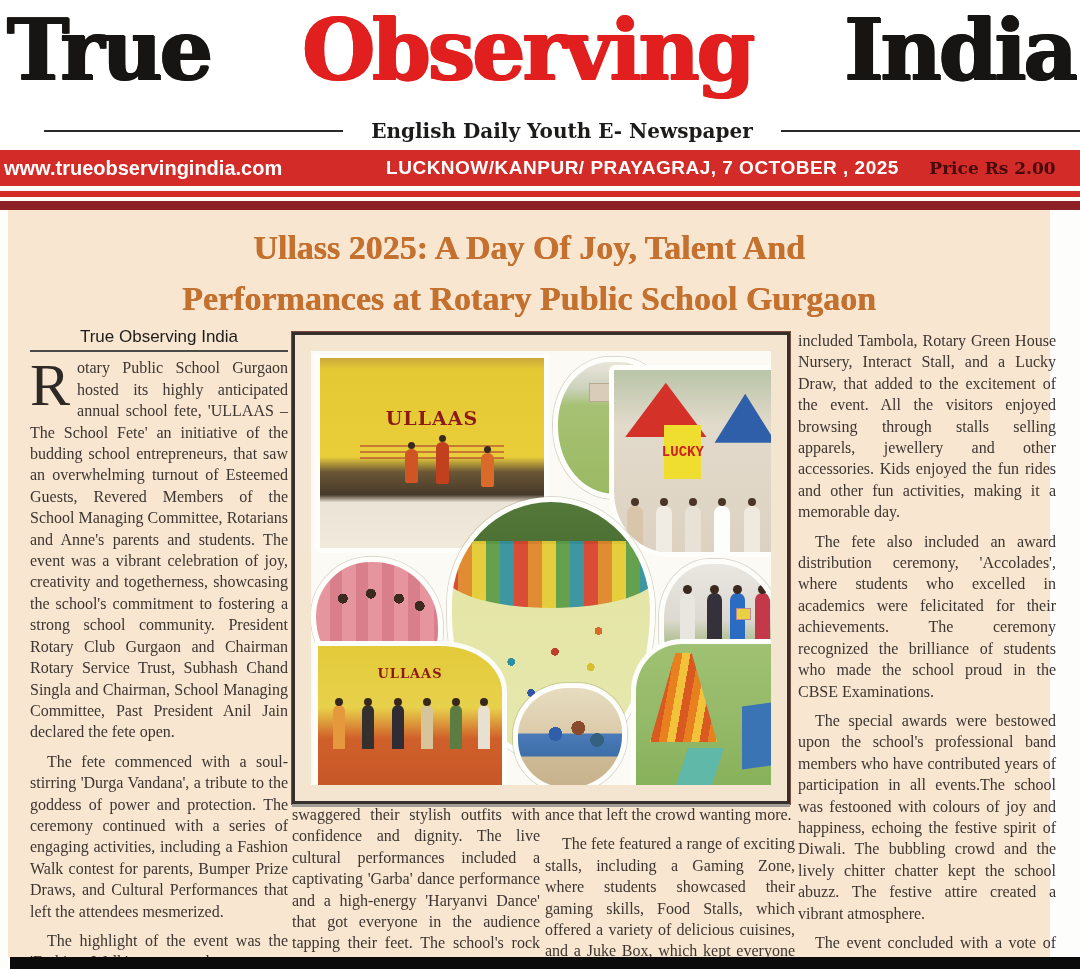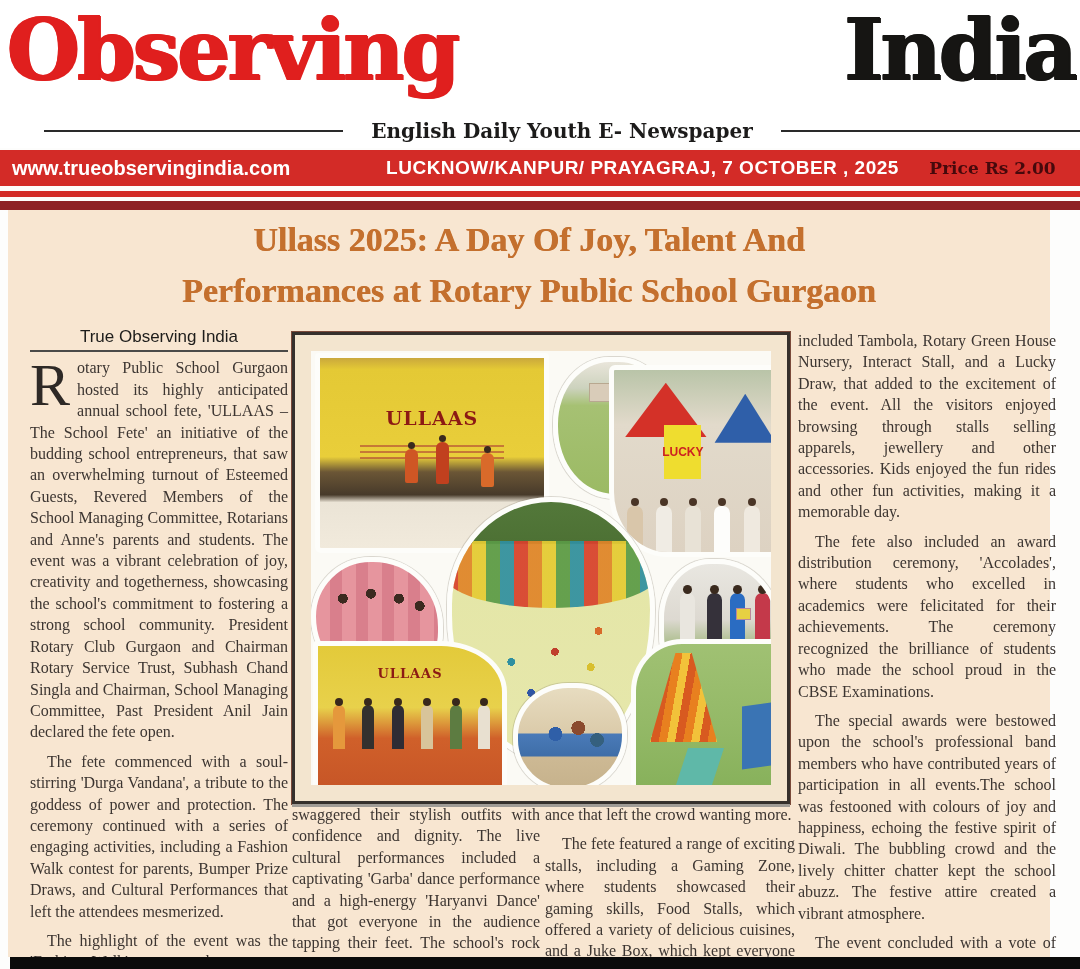--- a/index.html
+++ b/index.html
@@ -16,29 +16,29 @@
   .mw-black { color:#161513; }
   .mw-red { color:#e01f1e; }
   .subtitle-row { position:absolute; left:0; right:0; top:116px; height:30px;
     display:flex; align-items:center; gap:28px;margin-left:44px; }
   .sub-rule { flex:1; height:0; border-top:2px solid #2a2a2a; }
   .subtitle { font-family:"DejaVu Serif", serif; font-weight:bold; font-size:20px; color:#1c1b1a; white-space:nowrap; }
 
   
   .info-bar { position:absolute; left:0; top:150px; width:1080px; height:36px; background:#d32b27;
     display:flex; align-items:center; font-family:"Liberation Sans", sans-serif; font-weight:bold; }
-  .info-url { color:#fff; font-size:20px; padding-left:12px; width:380px; }
+  .info-url { color:#fff; font-size:20px; padding-left:4px; width:380px; }
   .info-edition { color:#fff; font-size:19px; flex:1; text-align:center; letter-spacing:0.5px; }
   .info-price { color:#46090c; font-size:17px; width:175px; text-align:center; font-family:"DejaVu Serif", serif; }
   .stripe-red { position:absolute; left:0; top:191px; width:1080px; height:6px; background:#d32b27; }
   .stripe-maroon { position:absolute; left:0; top:201px; width:1080px; height:9px; background:#8e2125; }
 
   
   .paper { position:absolute; left:8px; top:210px; width:1042px; height:747px; background:#f8e6d1; }
-  .headline { text-align:center; padding-top:4px; font-family:"Liberation Serif", serif;
+  .headline { text-align:center; padding-top:12px; font-family:"Liberation Serif", serif;
     font-weight:bold; color:#c4702e; font-size:34px; line-height:1.5;
     text-shadow:0.5px 0 #c4702e; }
 
   
   .col { position:absolute; font-size:16px; line-height:21.4px; color:#3c3531; text-align:justify; }
   .col p { text-align:justify; }
   .col p.ind { text-indent:17px;margin-top:8px; }
   .byline { font-family:"Liberation Sans", sans-serif; font-size:17px; color:#1e1d1b;
     text-align:center; border-bottom:2px solid #4b4a48; padding-bottom:3px; margin-bottom:5px;
     text-align:center; }
@@ -72,21 +72,21 @@
   .building { position:absolute; left:28%; top:16%; width:48%; height:14%; background:#d9ccb9; border:1px solid #b8a890; }
 
   .ph-tents-tr { left:298px; top:14px; width:172px; height:192px; border-radius:6px 6px 6px 34%;
     background:linear-gradient(180deg,#b9c4a8 0%,#e2dacb 30%,#ddd2c2 100%); }
   .red-tent { position:absolute; left:2%; top:7%; width:60%; height:30%; background:#d43128;
     clip-path:polygon(8% 100%,50% 0,92% 100%); }
   .blue-tent { position:absolute; right:-2%; top:13%; width:42%; height:27%; background:#2f5fa9;
     clip-path:polygon(5% 100%,50% 0,95% 100%); }
   .lucky-sign { position:absolute; left:31%; top:30%; width:23%; height:30%; background:#efdd2f;
     display:flex; align-items:center; justify-content:center; }
-  .lucky-sign span { font-family:Liberation Sans, sans-serif; font-weight:bold; font-size:12px; color:#c22; }
+  .lucky-sign span { font-family:Liberation Mono, monospace; font-weight:bold; font-size:14px; color:#c22; }
   .person { position:absolute; bottom:0; width:16px; height:46px; border-radius:7px 7px 0 0; }
   .person:before { content:""; position:absolute; top:-8px; left:4px; width:8px; height:8px; border-radius:50%; background:#4a3526; }
   .p1{ left:8%; background:#d9c6aa; } .p2{ left:26%; background:#f0ece4; } .p3{ left:44%; background:#e8e2d6; }
   .p4{ left:62%; background:#fdfdfb; } .p5{ left:80%; background:#efe9df; }
 
   .ph-saris { left:0; top:206px; width:132px; height:132px; border-radius:46% 54% 44% 56%;
     background:
       radial-gradient(circle 5px at 22% 30%, #3b2a20 98%, transparent),
       radial-gradient(circle 5px at 45% 26%, #3b2a20 98%, transparent),
       radial-gradient(circle 5px at 68% 30%, #3b2a20 98%, transparent),
@@ -140,20 +140,21 @@
   .court { position:absolute; right:-2%; top:42%; width:26%; height:44%; background:#3a74b4; transform:skewY(-8deg); }
   .path { position:absolute; left:32%; bottom:-2%; width:26%; height:30%; background:#5fb8a8; transform:skewX(-18deg); }
 
   .bottom-bar { position:absolute; left:10px; right:0; bottom:0; height:12px; background:#0b0b0b; }
 </style>
 </head>
 <body>
 
 <div class="masthead">
   <div class="masthead-title">
+    <span class="mw mw-black">True</span>
     <span class="mw mw-red">Observing</span>
     <span class="mw mw-black">India</span>
   </div>
   <div class="subtitle-row">
     <div class="sub-rule"></div>
     <div class="subtitle">English Daily Youth E- Newspaper</div>
     <div class="sub-rule"></div>
   </div>
 </div>
 

